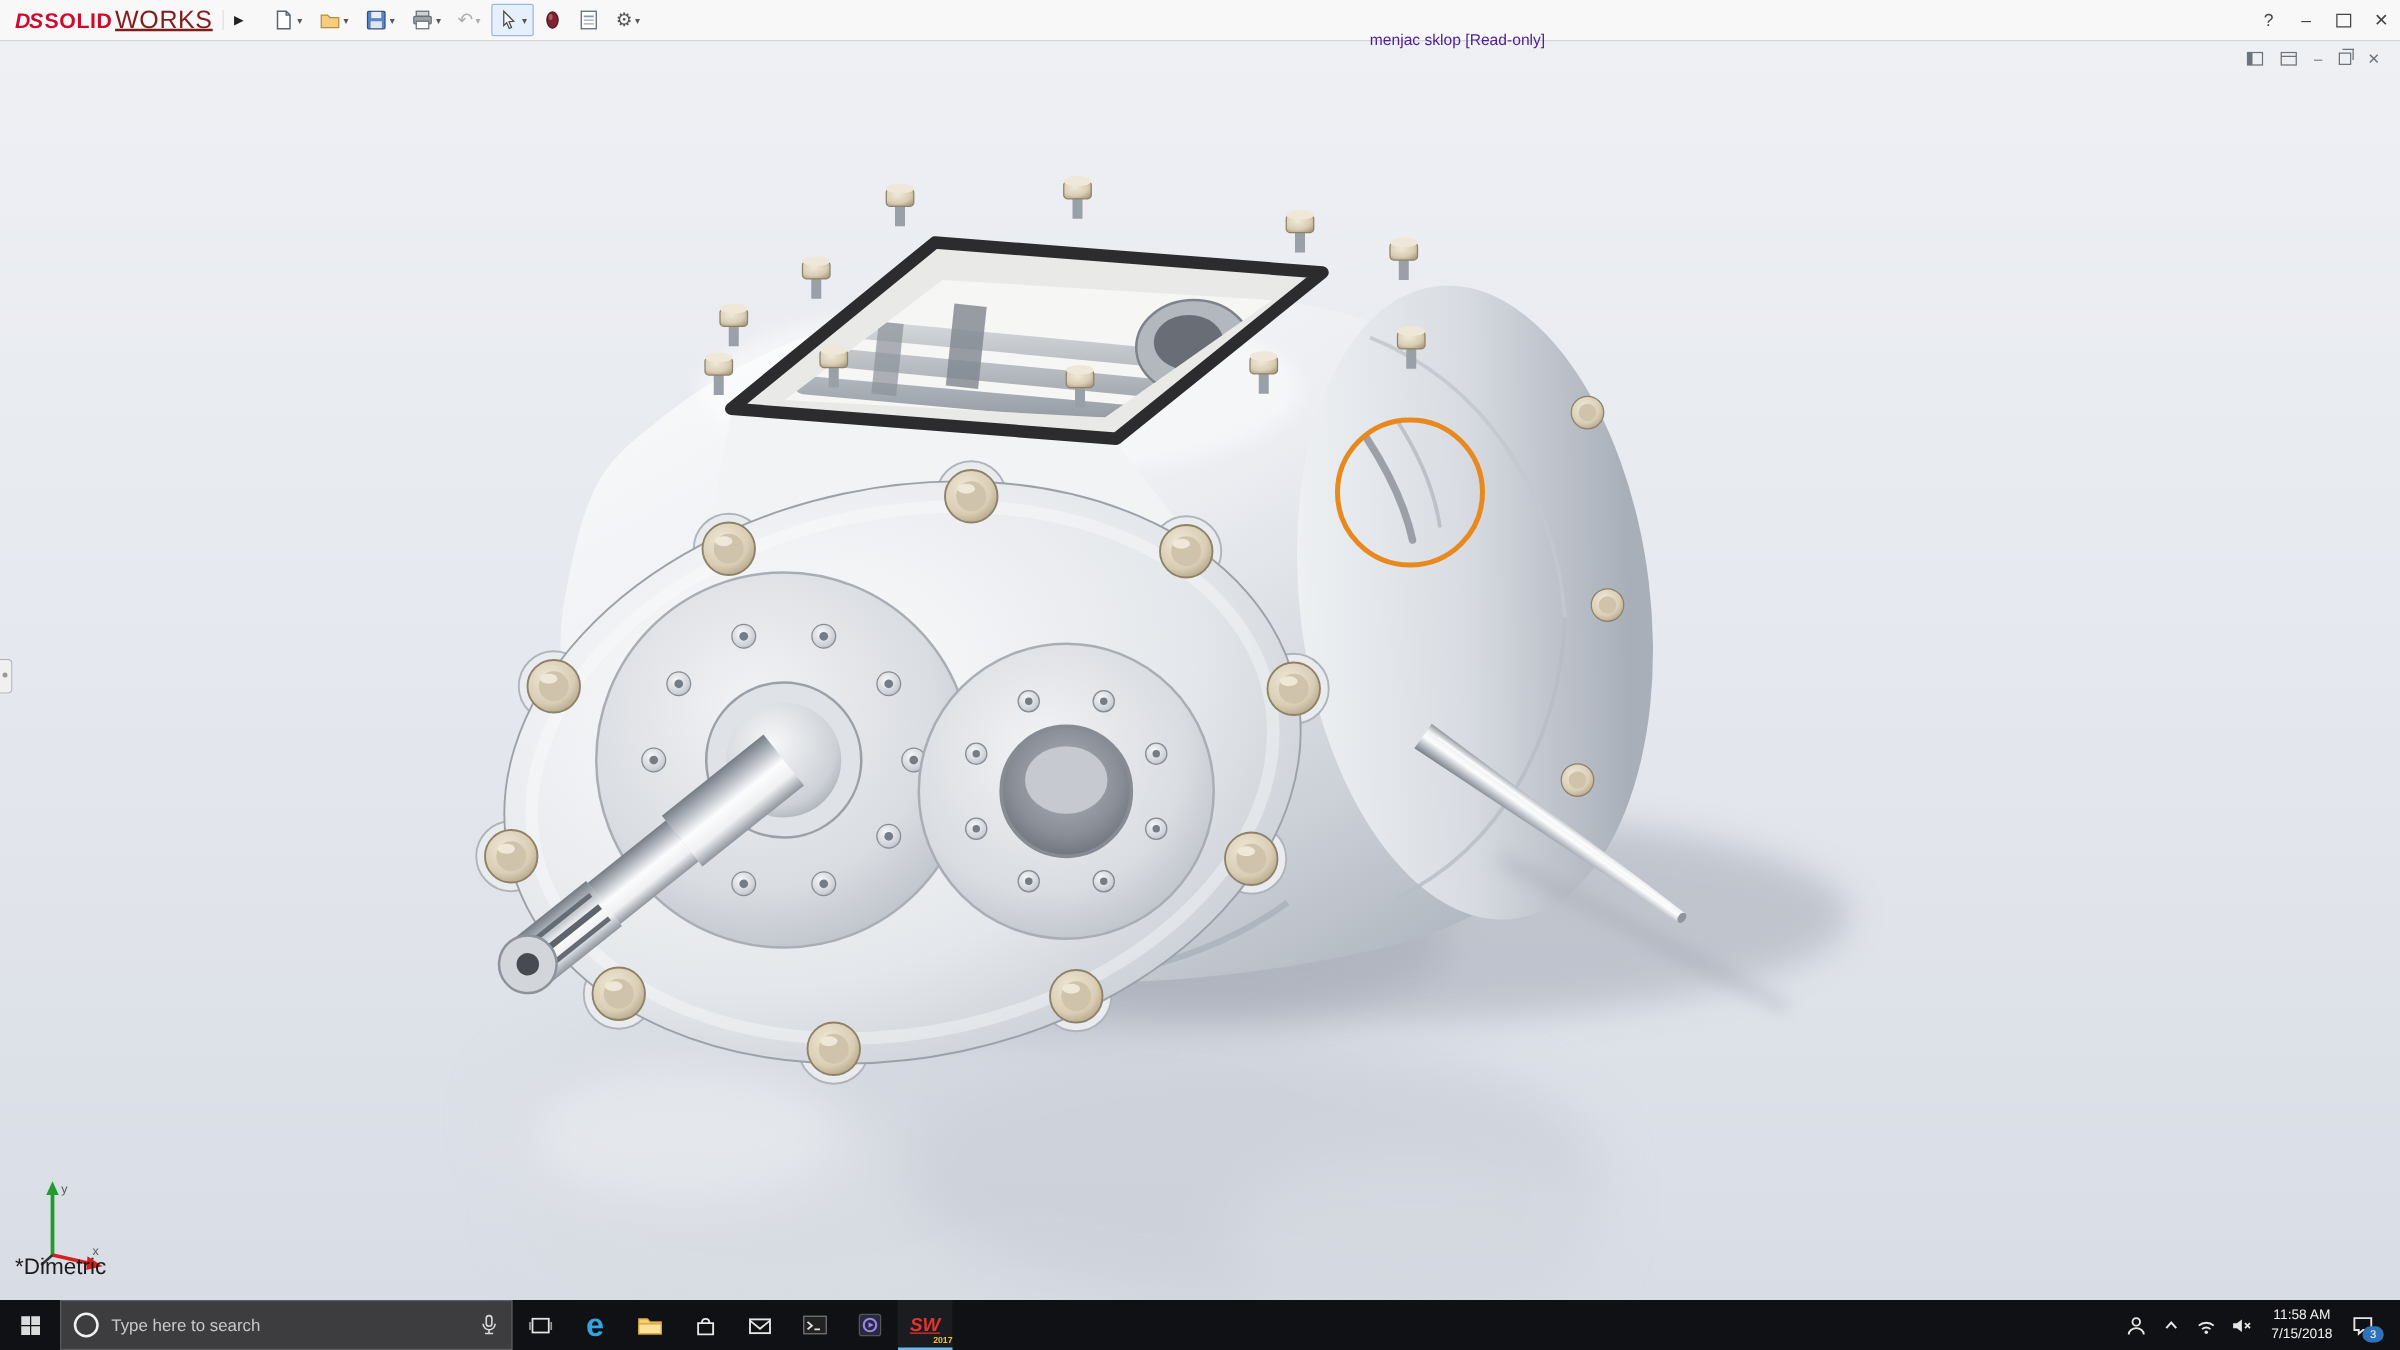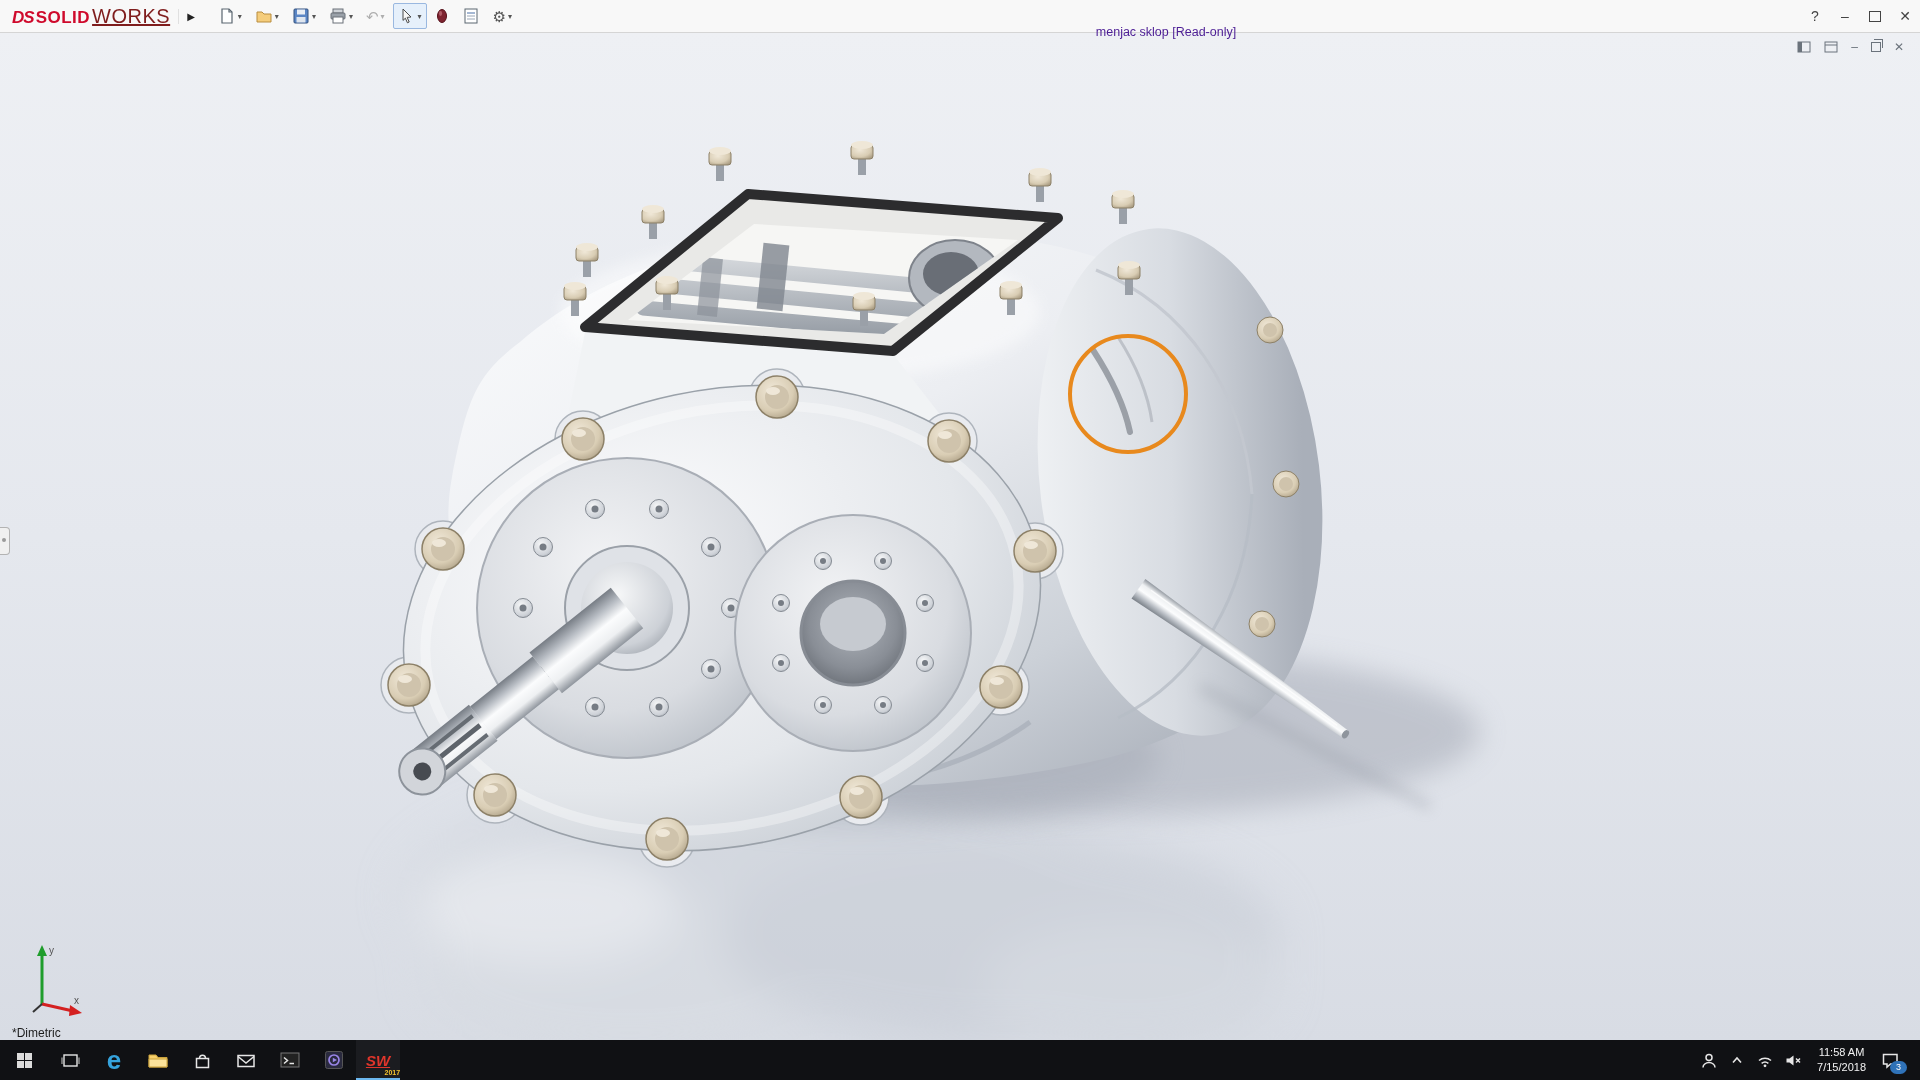--- a/index.html
+++ b/index.html
@@ -34,21 +34,21 @@
   .docctl{position:absolute;top:8px;right:16px;display:flex;gap:13px;align-items:center;
     color:#6b737c;font-size:12px;z-index:5;}
   .docctl .restore{width:8px;height:8px;border:1px solid #6b737c;position:relative;display:inline-block;}
   .docctl .restore::before{content:"";position:absolute;left:2px;top:-4px;width:8px;height:8px;
     border:1px solid #6b737c;border-bottom:none;border-left:none;}
   .edge-tab{position:absolute;left:0;top:495px;width:9px;height:26px;background:#f0f0f0;
     border:1px solid #b3b3b3;border-left:none;border-radius:0 4px 4px 0;z-index:4;}
   .edge-tab::after{content:"";position:absolute;left:2px;top:10px;width:4px;height:4px;
     border-radius:50%;background:#9a9a9a;}
   .triad{position:absolute;left:16px;bottom:22px;z-index:4;}
-  .view-label{position:absolute;left:12px;bottom:0px;font-size:12px;color:#1c1c1c;z-index:4;}
+  .view-label{position:absolute;left:12px;bottom:16px;font-size:18px;color:#1c1c1c;z-index:4;}
 
   
   .taskbar{position:absolute;left:0;right:0;bottom:0;height:40px;background:#101114;
     display:flex;align-items:stretch;z-index:40;}
   .tb-start{width:48px;display:flex;align-items:center;justify-content:center;}
   .tb-search{width:340px;background:#3d3d3f;border:1px solid #5b5b5d;display:flex;
     align-items:center;gap:10px;padding:0 10px;margin:0;}
   .cortana-ring{width:16px;height:16px;border:2px solid #f2f2f2;border-radius:50%;display:inline-block;}
   .tb-search .stext{color:#c9c9c9;font-size:13.5px;flex:1;}
   .tb-app{width:44px;display:flex;align-items:center;justify-content:center;position:relative;}
@@ -533,20 +533,30 @@
 
   <div class="taskbar">
     <div class="tb-start">
       <svg width="17" height="17">
         <rect x="1" y="1" width="7" height="7" fill="#dcdcdc"></rect>
           <rect x="9" y="1" width="7" height="7" fill="#dcdcdc"></rect>
         <rect x="1" y="9" width="7" height="7" fill="#dcdcdc"></rect>
           <rect x="9" y="9" width="7" height="7" fill="#dcdcdc"></rect>
       </svg>
     </div>
+    <div class="tb-search">
+      <span class="cortana-ring"></span>
+      <span class="stext">Type here to search</span>
+      <svg width="16" height="18">
+        <rect x="6" y="1.5" width="4.5" height="8.5" rx="2.2" stroke="#d8d8d8" fill="none" stroke-width="1.3"></rect>
+        <path d="M3.5 8 a4.8 4.8 0 0 0 9.6 0" stroke="#d8d8d8" fill="none" stroke-width="1.3"></path>
+        <line x1="8.2" y1="13" x2="8.2" y2="15.5" stroke="#d8d8d8" stroke-width="1.3"></line>
+        <line x1="5" y1="15.8" x2="11.5" y2="15.8" stroke="#d8d8d8" stroke-width="1.3"></line>
+      </svg>
+    </div>
     <div class="tb-app">
       <svg width="19" height="17">
         <rect x="3" y="3" width="13" height="11" fill="none" stroke="#e6e6e6" stroke-width="1.4"></rect>
         <line x1="1" y1="5.5" x2="1" y2="12" stroke="#9a9a9a" stroke-width="1.4"></line>
         <line x1="18" y1="5.5" x2="18" y2="12" stroke="#9a9a9a" stroke-width="1.4"></line>
       </svg>
     </div>
     <div class="tb-app">
       <span class="edge-e">e</span>
     </div>

